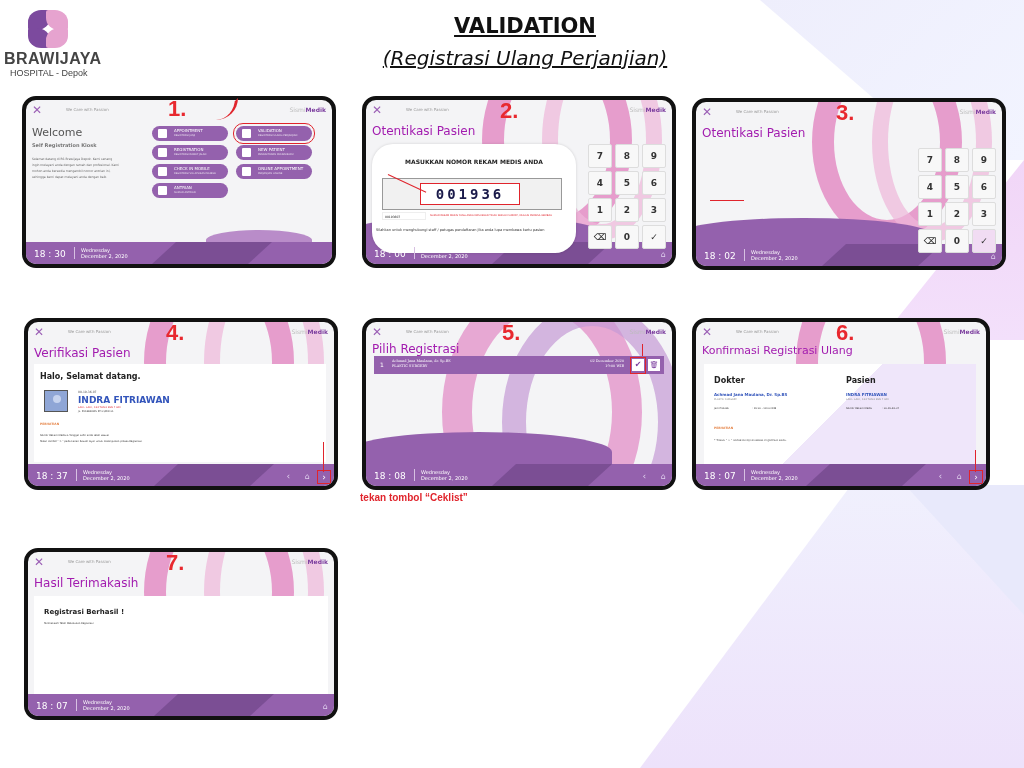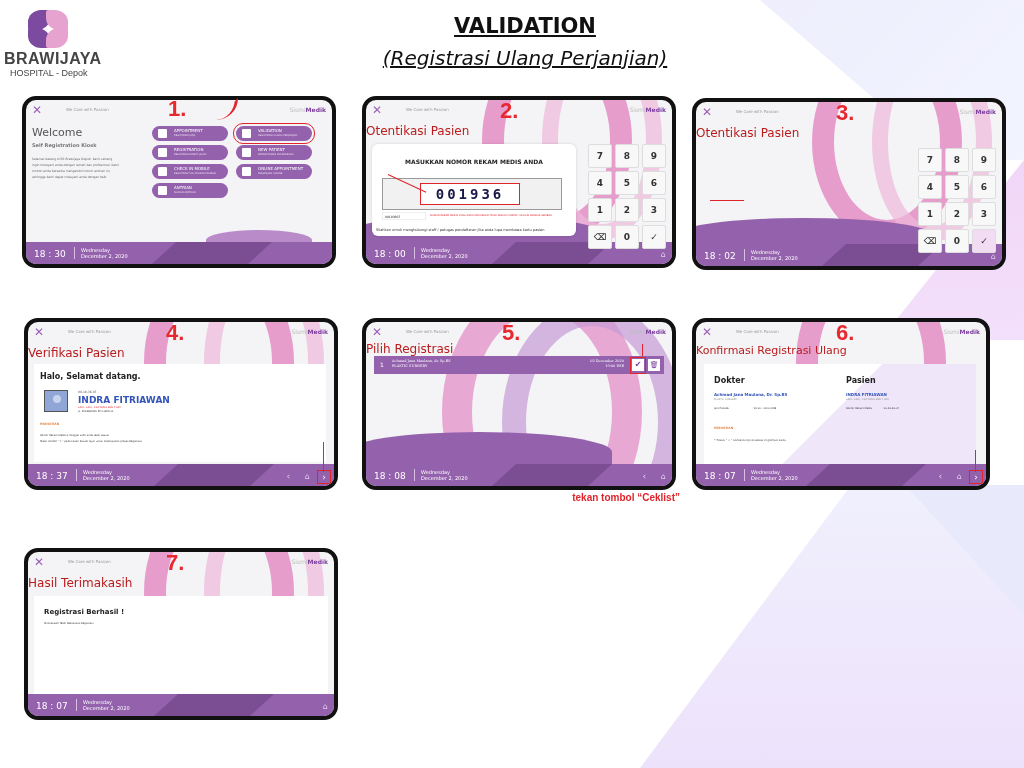--- a/index.html
+++ b/index.html
@@ -51,21 +51,21 @@
   .scr-time { position: absolute; left: 8px; bottom: 5px; font-size: 9px; color: #fff; font-family: "DejaVu Sans", sans-serif; }
   .scr-day { position: absolute; left: 48px; bottom: 5px; font-size: 5px; color: #fff; border-left: 1px solid #d7c0e2; padding-left: 6px; line-height: 6px; }
   .scr-home { position: absolute; right: 6px; bottom: 5px; font-size: 8px; color: #e0d0ee; }
   .scr-back { position: absolute; right: 26px; bottom: 5px; font-size: 9px; color: #e0d0ee; }
   .scr-next { position: absolute; right: 3px; bottom: 2px; width: 14px; height: 14px; border: 1px solid #e0242c; font-size: 9px; color: #fff; text-align: center; line-height: 12px; }
   .scr-topbar { position: absolute; left: 6px; top: 4px; right: 6px; height: 14px; }
   .mini-x { position: absolute; left: 0; top: 0; font-weight: bold; color: #9b5fb5; font-size: 12px; line-height: 12px; }
   .mini-welcome { position: absolute; left: 34px; top: 3px; font-size: 4px; color: #999; }
   .medik { position: absolute; right: 0; top: 2px; font-size: 6px; font-weight: bold; color: #7b3d9e; }
   .medik span { color: #bbb; font-weight: normal; }
-  .scr-heading { position: absolute; left: 0; top: 24px; font-size: 12px; color: #b91c1c; font-family: "DejaVu Sans", sans-serif; }
+  .scr-heading { position: absolute; left: 6px; top: 24px; font-size: 12px; color: #a21caf; font-family: "DejaVu Sans", sans-serif; }
   .step-num { position: absolute; font-family: "Liberation Sans", sans-serif; font-weight: bold; font-size: 22px; color: #e8282f; z-index: 3; }
 
   
   .s1-welcome { position: absolute; left: 6px; top: 26px; font-size: 11px; color: #555; }
   .s1-kiosk { position: absolute; left: 6px; top: 42px; font-size: 5px; font-weight: bold; color: #777; }
   .s1-desc { position: absolute; left: 6px; top: 56px; width: 88px; font-size: 3px; color: #666; line-height: 6px; }
   .menu-btn { position: absolute; width: 76px; height: 15px; background: #9461ad; border-radius: 8px;
     color: #fff; font-size: 4px; padding: 3px 0 0 22px; line-height: 4px; }
   .menu-btn .mb-icon { position: absolute; left: 6px; top: 3px; width: 9px; height: 9px; background: #fff; border-radius: 1px; }
   .menu-btn .mb-sub { font-size: 2.5px; opacity: 0.8; display: block; margin-top: 1px; }
@@ -101,21 +101,21 @@
     font-weight: bold; font-size: 9px; text-align: center; line-height: 12px; padding: 4px 4px; }
 
   
   .reg-row { position: absolute; left: 8px; top: 34px; right: 8px; height: 18px; background: #9461ad; color: #fff; }
   .reg-no { position: absolute; left: 6px; top: 5px; font-size: 6px; }
   .reg-doc { position: absolute; left: 18px; top: 3px; font-family: "DejaVu Serif", serif; font-size: 3.5px; line-height: 4.5px; }
   .reg-date { position: absolute; right: 40px; top: 3px; font-family: "DejaVu Serif", serif; font-size: 3.5px; line-height: 4.5px; text-align: right; }
   .reg-check { position: absolute; right: 20px; top: 3px; width: 12px; height: 12px; background: #fff; color: #7b3d9e; font-size: 8px; text-align: center; line-height: 12px; }
   .reg-check-hl { position: absolute; right: 18px; top: 1px; width: 16px; height: 17px; border: 1px solid #e0242c; }
   .reg-trash { position: absolute; right: 4px; top: 3px; width: 12px; height: 12px; background: #fff; color: #7b3d9e; font-size: 7px; text-align: center; line-height: 12px; }
-  .s5-caption { position: absolute; left: 360px; width: 320px; top: 491px; text-align: right; font-family: "Liberation Sans", sans-serif;
+  .s5-caption { position: absolute; left: 360px; width: 320px; top: 491px; text-align: left; font-family: "Liberation Sans", sans-serif;
     font-weight: bold; font-size: 10px; line-height: 14px; color: #e0242c; }
 
   
   .s6-card { position: absolute; left: 8px; top: 42px; right: 10px; height: 100px; background: linear-gradient(135deg, #fff 48%, #efe6fa 48%); }
   .s6-col-title { position: absolute; font-size: 8px; font-weight: bold; color: #222; }
   .s6-name { position: absolute; font-size: 4px; font-weight: bold; color: #3355bb; }
   .s6-small { position: absolute; font-size: 2.5px; color: #888; }
   .s6-kv { position: absolute; font-size: 2.5px; color: #333; }
   .s6-perhatian { position: absolute; font-size: 3px; color: #e6864a; font-weight: bold; }
   .s6-note { position: absolute; font-family: "DejaVu Serif", serif; font-size: 2.8px; color: #555; }
@@ -201,21 +201,21 @@
   <div class="scr-deco2"></div>
   <div class="scr-topbar">
     <span class="mini-x">✕</span>
     <span class="mini-welcome">We Care with Passion</span>
     <span class="medik"><span>Sismi</span><b>Medik</b></span>
   </div>
   <div class="scr-heading">Otentikasi Pasien</div>
   <div class="scr-wave" style="right:70px; height:34px;"></div>
   <div class="scr-footer"></div>
   <div class="scr-footer-dark"></div>
-  <div class="card" style="left:6px; top:44px; width:204px; height:92px;">
+  <div class="card" style="left:6px; top:44px; width:204px; height:109px;border-radius:21px;">
     <div class="card-label" style="top:14px;">MASUKKAN NOMOR REKAM MEDIS ANDA</div>
     <div class="entry-box" style="left:10px; top:34px; width:180px; height:32px;"></div>
     <div class="entry-hl" style="left:48px; top:39px; width:100px; height:22px;">001936</div>
     <div style="position:absolute; left:10px; top:68px; width:44px; height:8px; background:#fff; border:1px solid #eee; font-size:3px; padding:2px;">00193607</div>
     <div class="red-note" style="left:58px; top:70px;">NOMOR REKAM MEDIS YANG ANDA MASUKKAN TIDAK SESUAI FORMAT, MOHON PERIKSA KEMBALI</div>
     <div class="card-hint" style="left:4px; top:84px;">Silahkan untuk menghubungi staff / petugas pendaftaran jika anda lupa membawa kartu pasien</div>
   </div>
   <div class="red-line" style="left:22px; top:74px; width:42px; transform: rotate(25deg);"></div>
   <div class="keypad">
     <div class="key">7</div>

